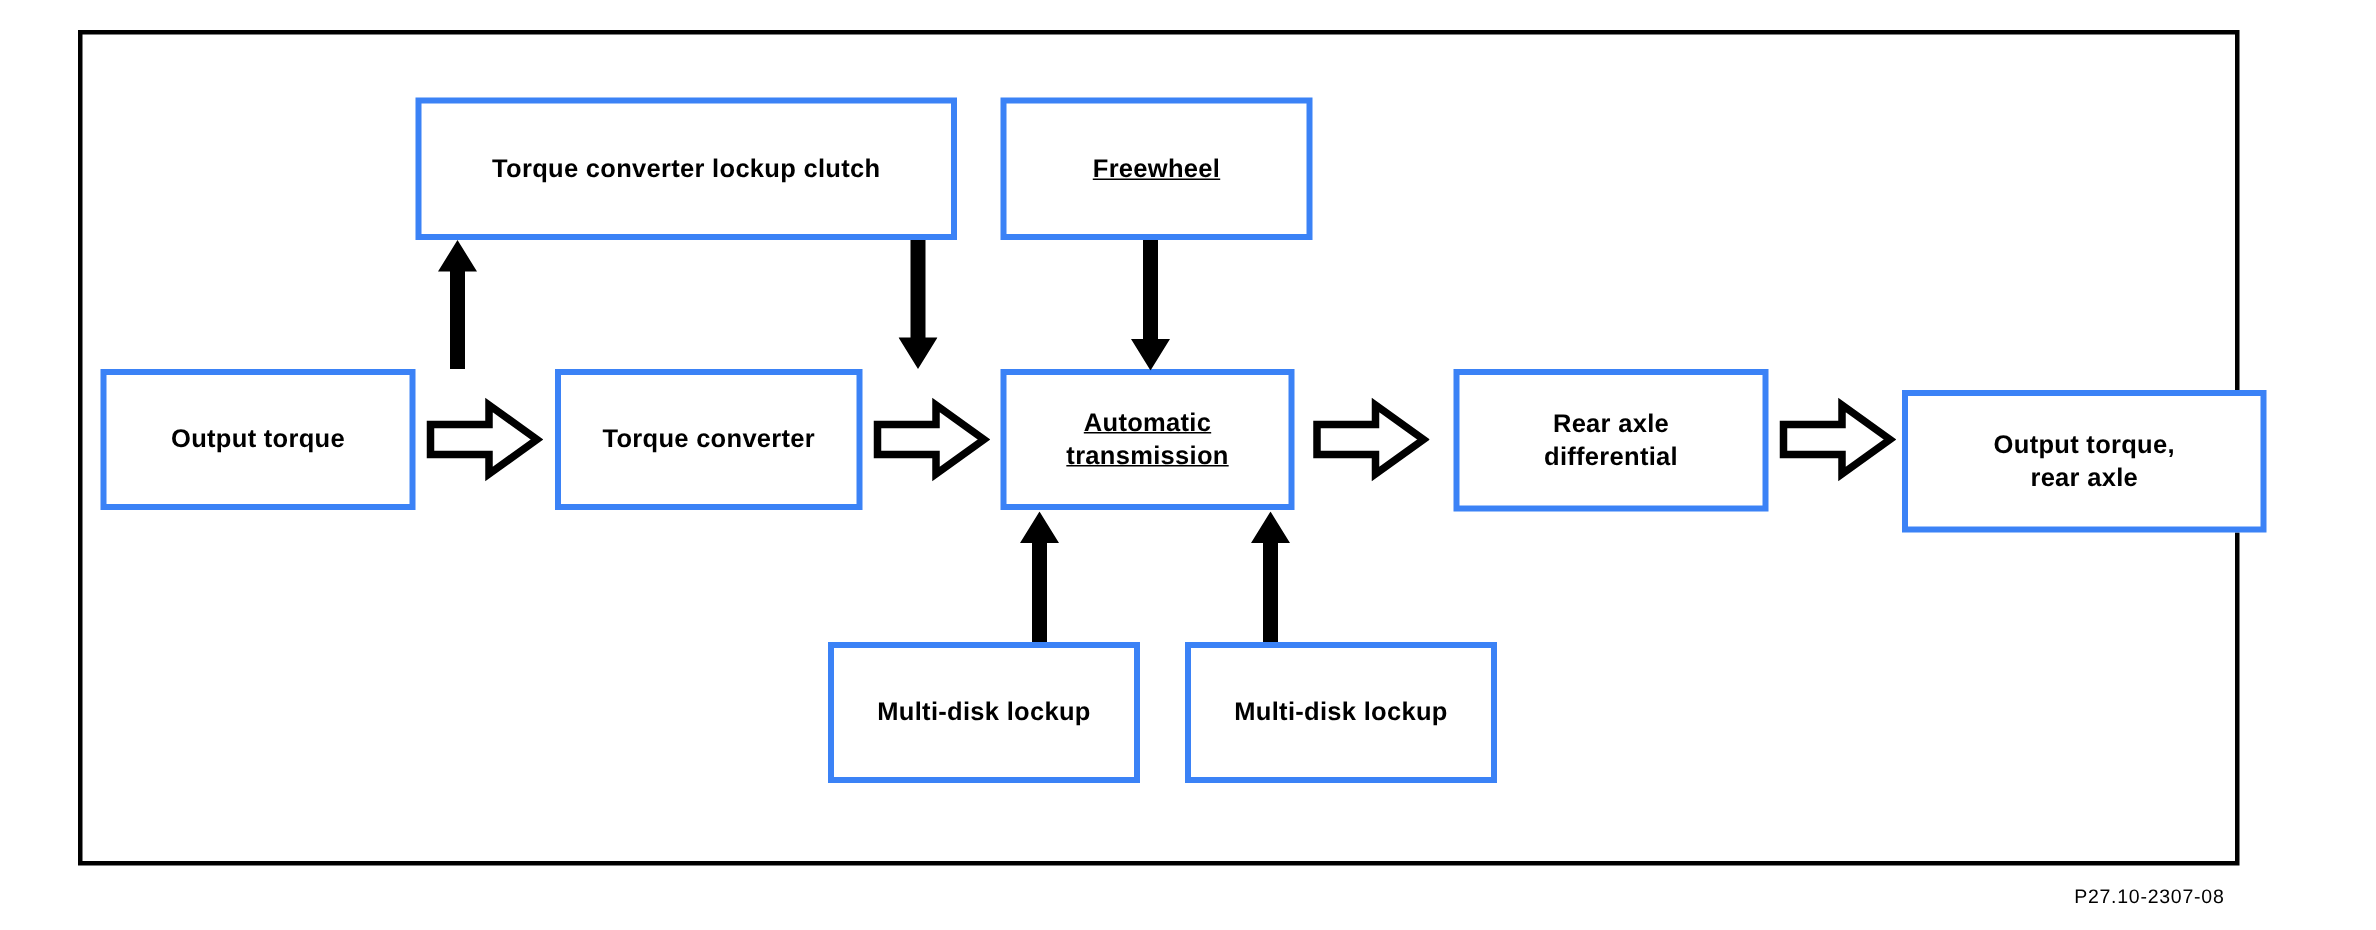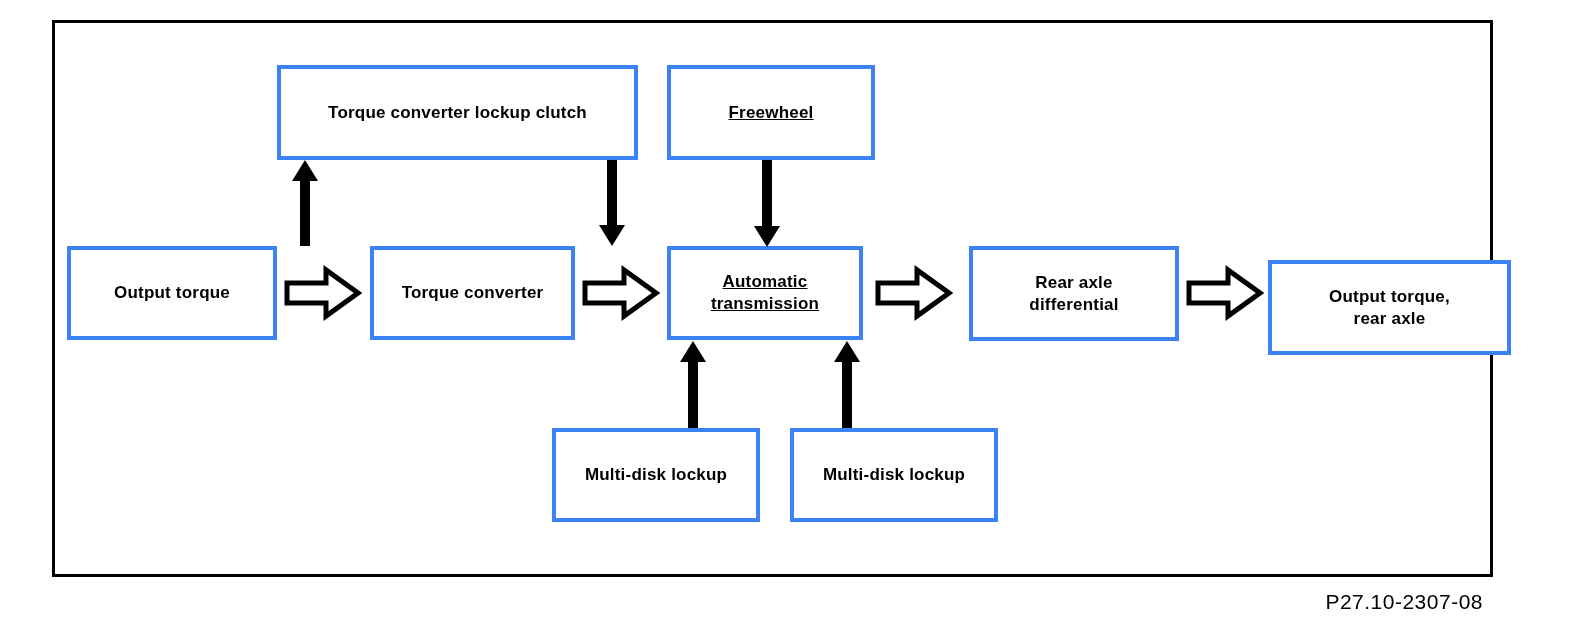--- a/index.html
+++ b/index.html
@@ -44,21 +44,21 @@
     letter-spacing: 0.2px;
   }
   .arrow {
     position: absolute;
     display: block;
   }
   .caption {
     position: absolute;
     top: 590px;
     right: 101px;
-    font-size: 21px;
+    font-size: 13px;
     font-weight: normal;
     letter-spacing: 0.5px;
   }
 </style>
 </head>
 <body>
 
 <div class="canvas">
 
   <div class="frame"></div>

